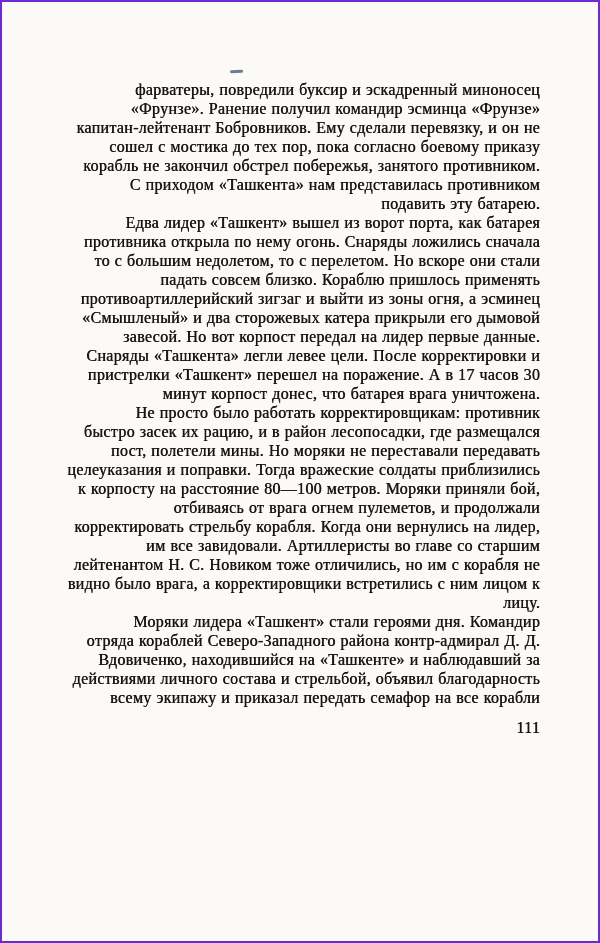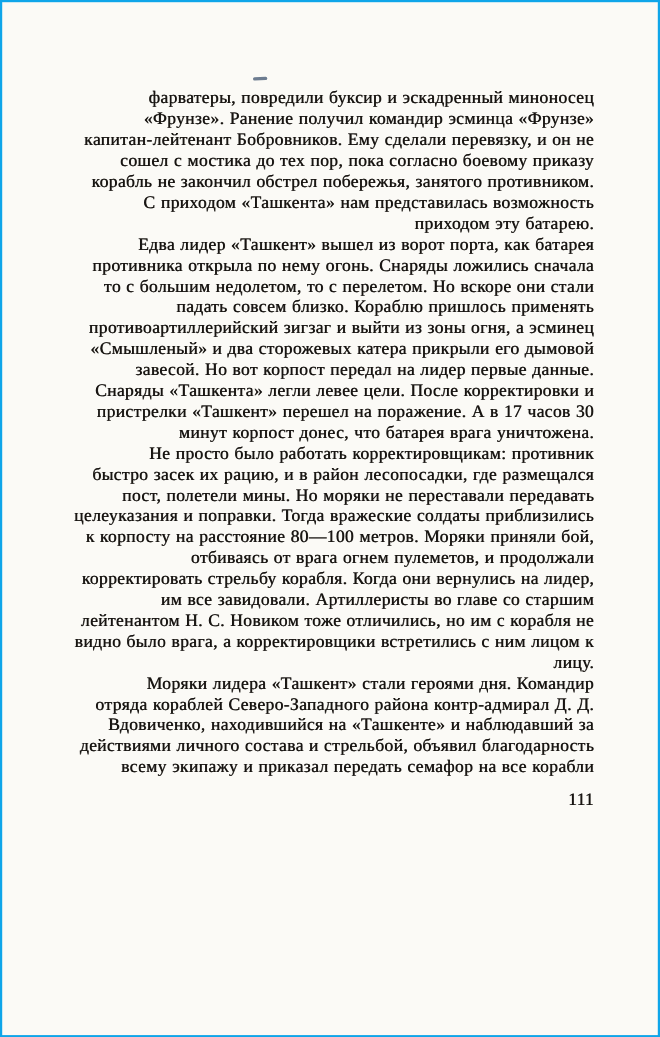--- a/index.html
+++ b/index.html
@@ -6,21 +6,21 @@
     margin: 0;
     padding: 0;
     background: #e9e7e2;
   }
   .page {
     position: relative;
     width: 600px;
     height: 943px;
     box-sizing: border-box;
     background: #fbfaf6;
-    border: 2px solid #0ea5e9;
+    border: 2px solid #6d28d9;
     overflow: hidden;
     font-family: "Liberation Serif", "DejaVu Serif", serif;
     color: #171411;
   }
   .text-block {
     position: absolute;
     left: 62px;
     top: 78px;
     width: 476px;
     text-align: justify;
@@ -59,20 +59,20 @@
 </style>
 </head>
 <body>
 
 <div class="page">
 
   <div class="ink-mark"></div>
 
   <div class="text-block">
     <p class="no-indent">фарватеры, повредили буксир и эскадренный миноносец «Фрунзе». Ранение получил командир эсминца «Фрунзе» капитан-лейтенант Бобровников. Ему сделали перевязку, и он не сошел с мостика до тех пор, пока согласно боевому приказу корабль не закончил обстрел побережья, занятого противником.</p>
-    <p>С приходом «Ташкента» нам представилась возможность приходом эту батарею.</p>
+    <p>С приходом «Ташкента» нам представилась противником подавить эту батарею.</p>
     <p>Едва лидер «Ташкент» вышел из ворот порта, как батарея противника открыла по нему огонь. Снаряды ложились сначала то с большим недолетом, то с перелетом. Но вскоре они стали падать совсем близко. Кораблю пришлось применять противоартиллерийский зигзаг и выйти из зоны огня, а эсминец «Смышленый» и два сторожевых катера прикрыли его дымовой завесой. Но вот корпост передал на лидер первые данные. Снаряды «Ташкента» легли левее цели. После корректировки и пристрелки «Ташкент» перешел на поражение. А в 17 часов 30 минут корпост донес, что батарея врага уничтожена.</p>
     <p>Не просто было работать корректировщикам: противник быстро засек их рацию, и в район лесопосадки, где размещался пост, полетели мины. Но моряки не переставали передавать целеуказания и поправки. Тогда вражеские солдаты приблизились к корпосту на расстояние 80—100 метров. Моряки приняли бой, отбиваясь от врага огнем пулеметов, и продолжали корректировать стрельбу корабля. Когда они вернулись на лидер, им все завидовали. Артиллеристы во главе со старшим лейтенантом Н. С. Новиком тоже отличились, но им с корабля не видно было врага, а корректировщики встретились с ним лицом к лицу.</p>
     <p>Моряки лидера «Ташкент» стали героями дня. Командир отряда кораблей Северо-Западного района контр-адмирал Д. Д. Вдовиченко, находившийся на «Ташкенте» и наблюдавший за действиями личного состава и стрельбой, объявил благодарность всему экипажу и приказал передать семафор на все корабли</p>
     <p class="page-number">111</p>
   </div>
 
 </div>
 
 </body></html>

